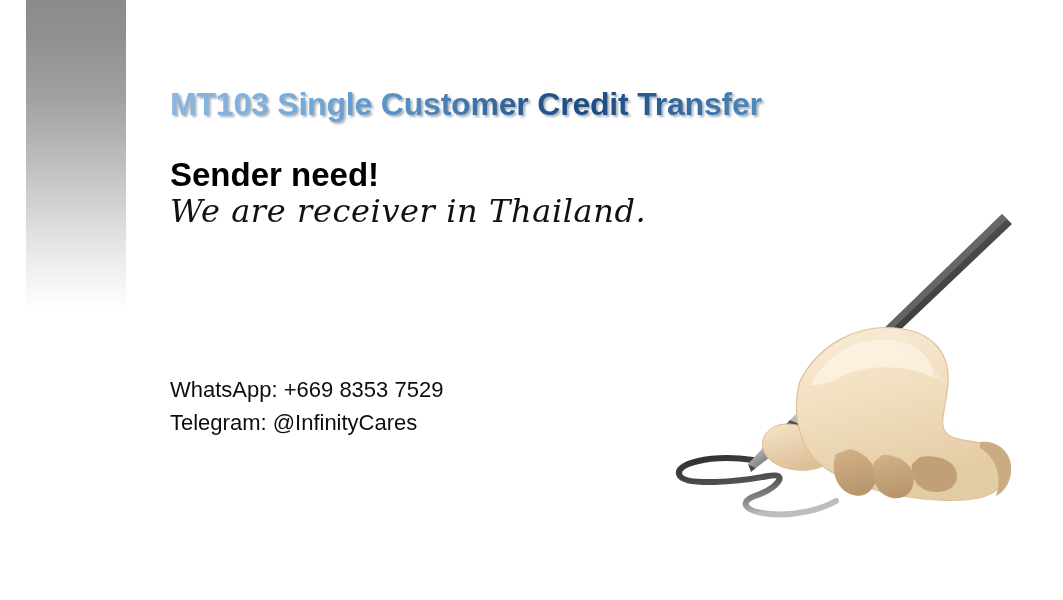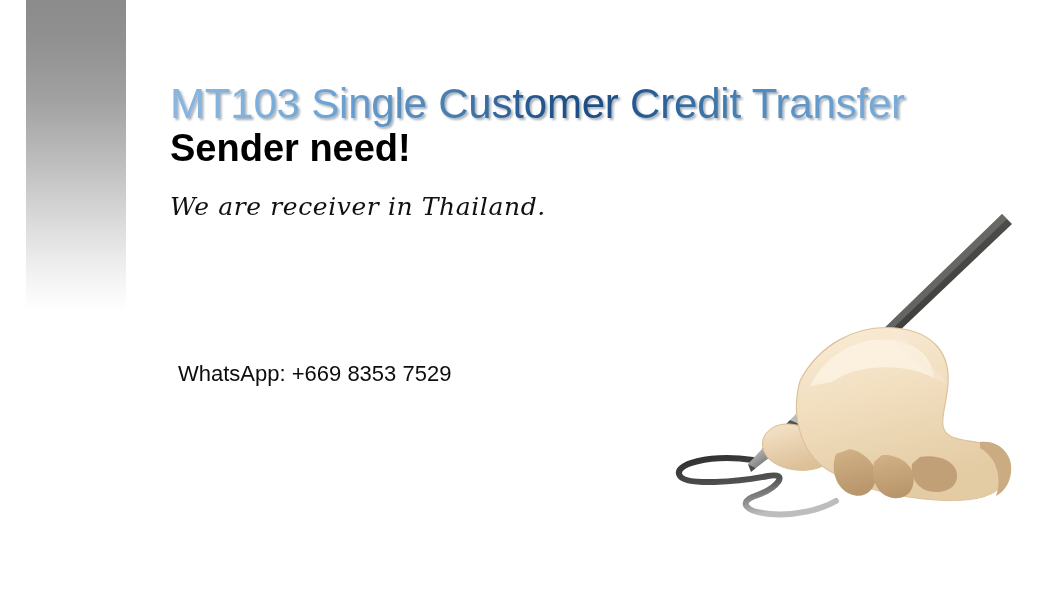--- a/index.html
+++ b/index.html
@@ -32,22 +32,22 @@
                 #efefef 86%,
                 #ffffff 100%);
   }
 
   
   .title {
     position: absolute;
     left: 170px;
     top: 80px;
     width: 840px;
-    font-size: 42px;
-    font-weight: normal;
+    font-size: 32px;
+    font-weight: bold;
     font-stretch: condensed;
     letter-spacing: -0.2px;
     line-height: 48px;
     white-space: nowrap;
     background-image: linear-gradient(to right,
         #8ab6e0 0%,
         #7fb0dc 10%,
         #6ba2d3 20%,
         #4d82b4 32%,
         #24568c 44%,
@@ -61,47 +61,46 @@
     background-clip: text;
     color: transparent;
     -webkit-text-fill-color: transparent;
     filter: drop-shadow(2px 2px 1px rgba(90,110,130,0.55));
   }
 
   
   .headline {
     position: absolute;
     left: 170px;
-    top: 127px;
-    font-size: 38px;
+    top: 156px;
+    font-size: 33px;
     font-weight: bold;
     color: #000000;
     white-space: nowrap;
   }
 
   
   .script-line {
     position: absolute;
     left: 170px;
     top: 192px;
     font-family: "DejaVu Serif", "Liberation Serif", serif;
     font-style: italic;
-    font-size: 25px;
+    font-size: 32px;
     color: #111111;
     letter-spacing: 0.6px;
     white-space: nowrap;
   }
 
   
   .contact-block {
     position: absolute;
     left: 170px;
-    top: 357px;
+    top: 373px;
     width: 520px;
-    margin-left: 8px;
   }
   .contact-line {
     font-size: 22px;
     line-height: 33px;
     color: #0d0d0d;
     white-space: nowrap;
   }
 
   
   .illustration {
@@ -119,20 +118,21 @@
 <div class="side-strip"></div>
 
 <div class="title">MT103 Single Customer Credit Transfer</div>
 
 <div class="headline">Sender need!</div>
 
 <div class="script-line">We are receiver in Thailand.</div>
 
 <div class="contact-block">
   <div class="contact-line">WhatsApp: +669 8353 7529</div>
+  <div class="contact-line">Telegram: @InfinityCares</div>
 </div>
 
 <div class="illustration">
   <svg width="400" height="340" viewBox="0 0 400 340" xmlns="http://www.w3.org/2000/svg">
     <defs>
       <linearGradient id="skinGrad" x1="0" y1="0" x2="0.3" y2="1">
         <stop offset="0%" stop-color="#f9ecd7"></stop>
         <stop offset="45%" stop-color="#f2dfc0"></stop>
         <stop offset="100%" stop-color="#e3cba3"></stop>
       </linearGradient>

